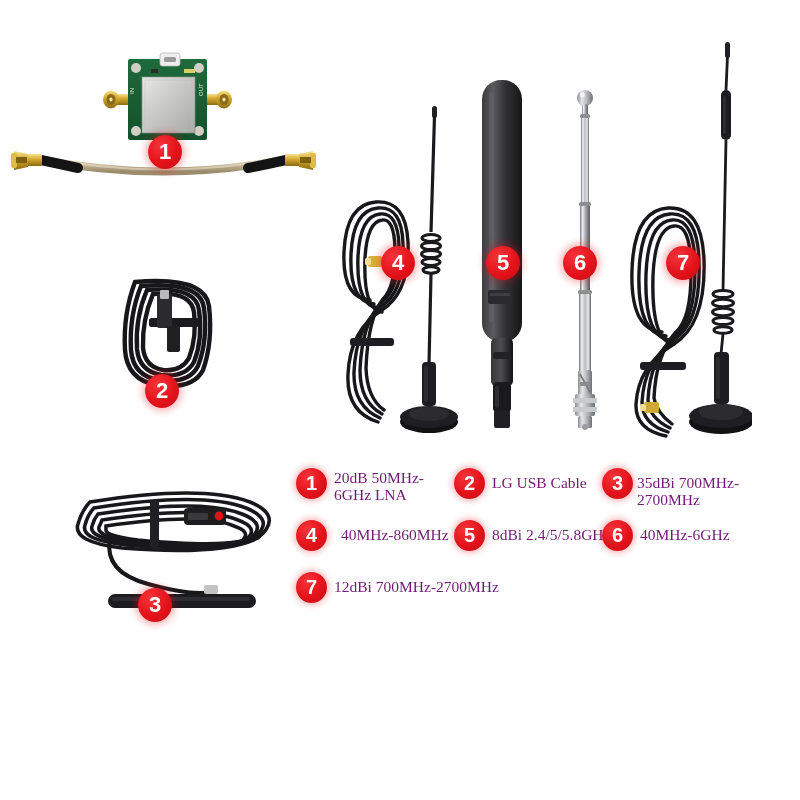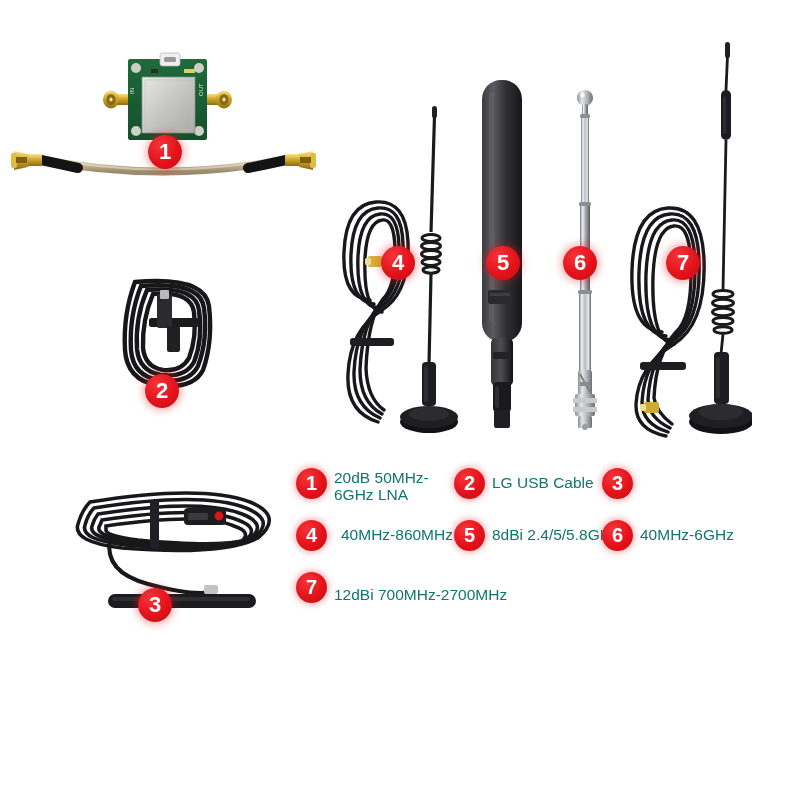--- a/index.html
+++ b/index.html
@@ -50,25 +50,25 @@
     border-radius: 50%;
     background: radial-gradient(circle at 36% 30%, #f4343a 0%, #e4121a 55%, #c60d14 100%);
     box-shadow: 0 0 6px 2px rgba(232,18,26,0.30);
     color: #fff;
     font-size: 20px; font-weight: bold; line-height: 31px;
     text-align: center;
   }
   .legend-text {
     margin-left: 7px;
     font-size: 15.5px;
-    color: #0f766e;
+    color: #701a75;
     line-height: 17px;
     padding-top: 1px;
     white-space: pre-line;
-    font-family: Liberation Sans, sans-serif;
+    font-family: Liberation Serif, serif;
   }
 </style>
 </head>
 <body>
 
 <div id="stage">
 
   <svg class="photo" style="left:100px; top:40px;" width="135" height="115" viewBox="0 0 135 115">
     <defs>
       <linearGradient id="shieldG" x1="0" y1="0" x2="1" y2="1">
@@ -387,37 +387,38 @@
 6GHz LNA</div>
     </div>
 
     <div class="legend-row" style="left:158px; top:0px;">
       <div class="legend-badge">2</div>
       <div class="legend-text" style="padding-top:6px;">LG USB Cable</div>
     </div>
 
     <div class="legend-row" style="left:306px; top:0px;">
       <div class="legend-badge">3</div>
+      <div class="legend-text" style="padding-top:6px; margin-left:4px;">35dBi 700MHz-2700MHz</div>
     </div>
 
     <div class="legend-row" style="left:0px; top:52px;">
       <div class="legend-badge">4</div>
       <div class="legend-text" style="padding-top:6px;margin-left:14px;">40MHz-860MHz</div>
     </div>
 
     <div class="legend-row" style="left:158px; top:52px;">
       <div class="legend-badge">5</div>
       <div class="legend-text" style="padding-top:6px;">8dBi 2.4/5/5.8GHz</div>
     </div>
 
     <div class="legend-row" style="left:306px; top:52px;">
       <div class="legend-badge">6</div>
       <div class="legend-text" style="padding-top:6px; ">40MHz-6GHz</div>
     </div>
 
     <div class="legend-row" style="left:0px; top:104px;">
       <div class="legend-badge">7</div>
-      <div class="legend-text" style="padding-top:6px;margin-top:8px;">12dBi 700MHz-2700MHz</div>
+      <div class="legend-text" style="padding-top:6px;">12dBi 700MHz-2700MHz</div>
     </div>
 
   </div>
 
 </div>
 
 </body></html>

